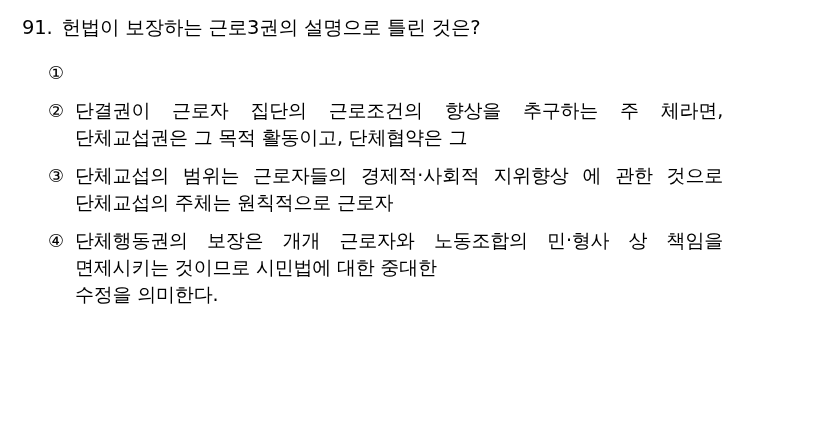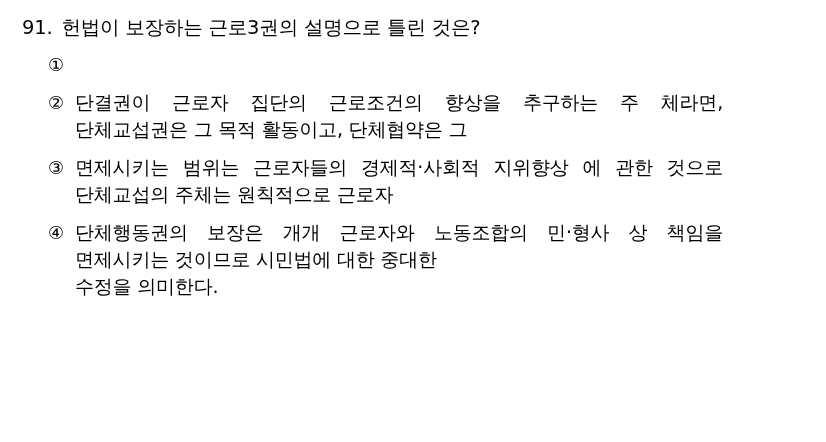--- a/index.html
+++ b/index.html
@@ -20,21 +20,21 @@
     height: 442px;
     box-sizing: border-box;
     padding: 14px 18px 0 22px;
   }
   .question {
     display: flex;
     align-items: flex-start;
     font-size: 19.5px;
     line-height: 1.45;
     letter-spacing: -0.2px;
-    margin-bottom: 9px;
+    margin-bottom: 17px;
     justify-content: flex-end;
   }
   .q-number {
     flex: 0 0 auto;
     margin-right: 9px;
     white-space: nowrap;
   }
   .q-text {
     flex: 1 1 auto;
   }
@@ -92,21 +92,21 @@
       <span class="choice-marker">②</span>
       <span class="choice-body">
         <span>단결권이 근로자 집단의 근로조건의 향상을 추구하는 주</span>
         <span>체라면, 단체교섭권은 그 목적 활동이고, 단체협약은 그</span>
       </span>
     </li>
 
     <li class="choice">
       <span class="choice-marker">③</span>
       <span class="choice-body">
-        <span>면제시키는 범위는 근로자들의 경제적·사회적 지위향상</span>
+        <span>단체교섭의 범위는 근로자들의 경제적·사회적 지위향상</span>
         <span>에 관한 것으로 단체교섭의 주체는 원칙적으로 근로자</span>
       </span>
     </li>
 
     <li class="choice">
       <span class="choice-marker">④</span>
       <span class="choice-body">
         <span>단체행동권의 보장은 개개 근로자와 노동조합의 민·형사</span>
         <span>상 책임을 면제시키는 것이므로 시민법에 대한 중대한</span>
         <span class="last-line">수정을 의미한다.</span>

